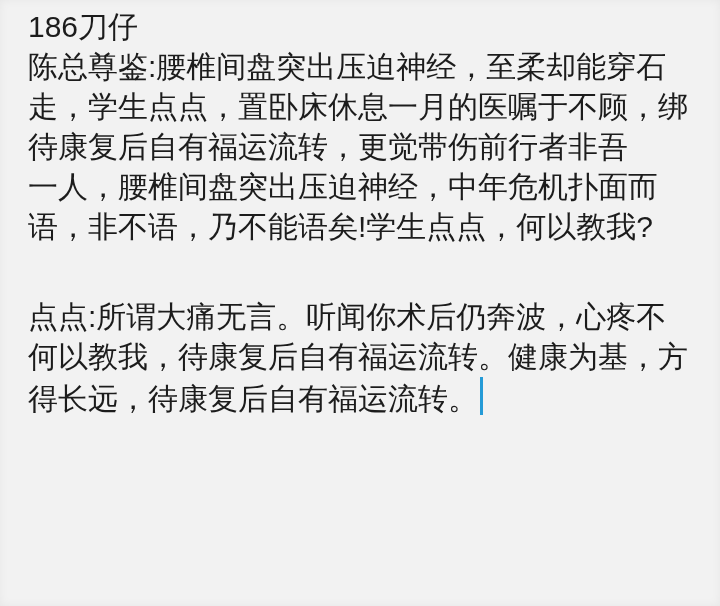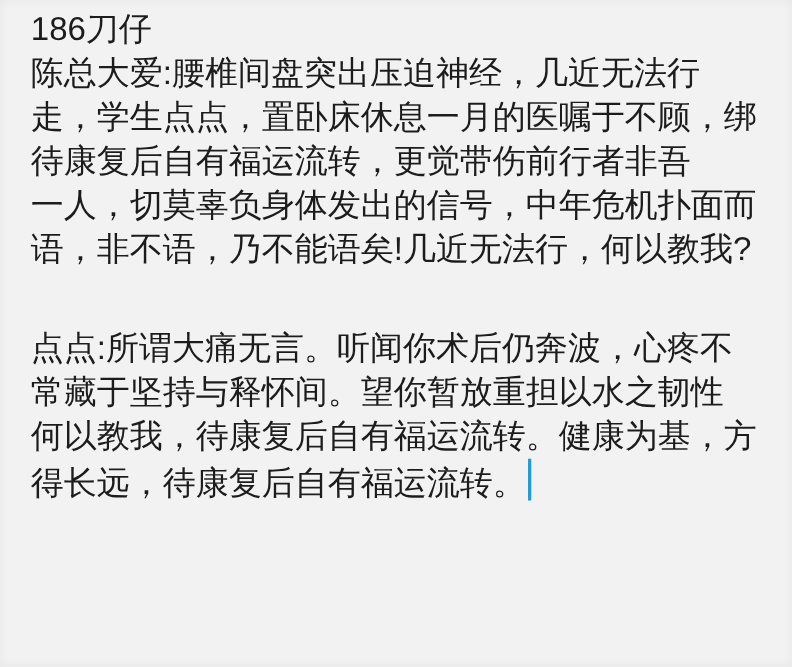--- a/index.html
+++ b/index.html
@@ -49,26 +49,25 @@
     vertical-align:-6px;
     margin-left:2px;
   }
 </style>
 </head>
 <body>
 
 <div class="screen">
   <div class="editor">
     <div class="line">186刀仔</div>
-    <div class="line">陈总大爱:腰椎间盘突出压迫神经，几近无法行</div>
+    <div class="line">陈总尊鉴:腰椎间盘突出压迫神经，至柔却能穿石</div>
     <div class="line">走，学生点点，置卧床休息一月的医嘱于不顾，绑</div>
     <div class="line">待康复后自有福运流转，更觉带伤前行者非吾</div>
-    <div class="line">一人，切莫辜负身体发出的信号，中年危机扑面而</div>
-    <div class="line">语，非不语，乃不能语矣!几近无法行，何以教我?</div>
+    <div class="line">一人，腰椎间盘突出压迫神经，中年危机扑面而</div>
+    <div class="line">语，非不语，乃不能语矣!学生点点，何以教我?</div>
     <div class="line blank"></div>
     <div class="line">点点:所谓大痛无言。听闻你术后仍奔波，心疼不</div>
-    <div class="line">常藏于坚持与释怀间。望你暂放重担以水之韧性</div>
     <div class="line">何以教我，待康复后自有福运流转。健康为基，方</div>
     <div class="line">
       <span>得长远，待康复后自有福运流转。</span><span class="caret"></span>
     </div>
   </div>
 </div>
 
 </body></html>

